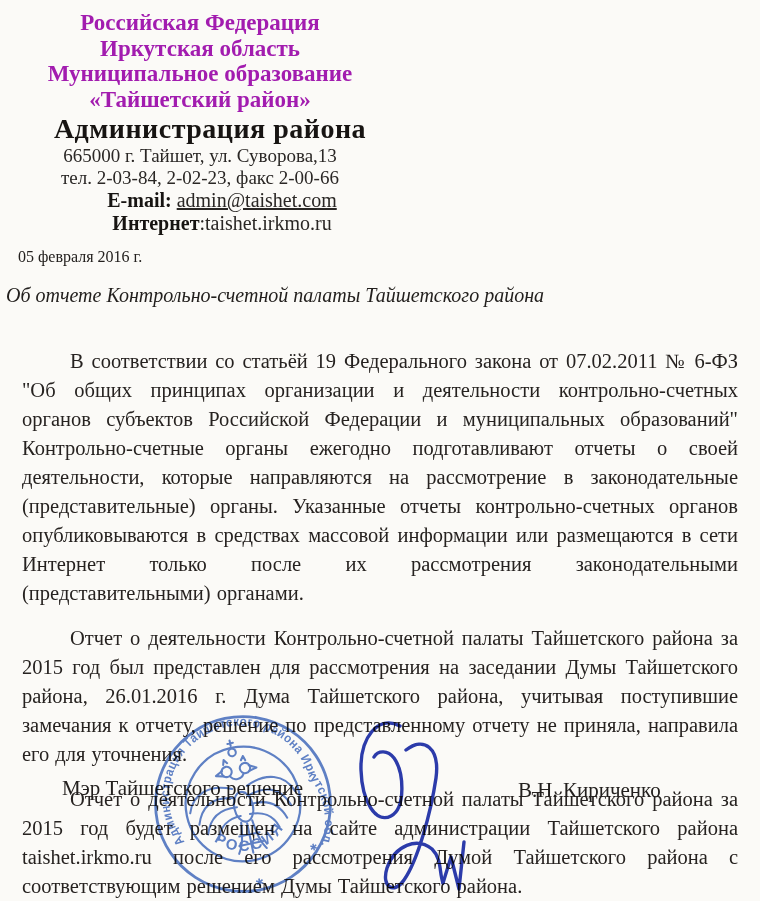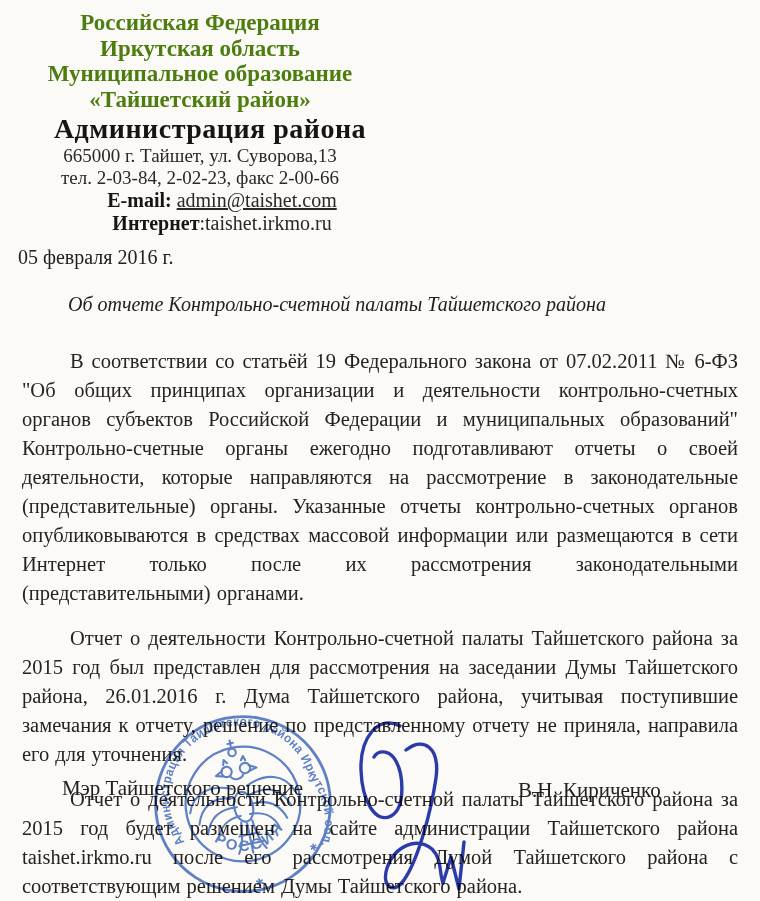--- a/index.html
+++ b/index.html
@@ -5,29 +5,29 @@
   html,body{margin:0;padding:0;}
   body{width:760px;height:901px;overflow:hidden;}
   .page{
     position:relative;width:760px;height:901px;
     background:#fbfaf7;
     font-family:"Liberation Serif", serif;
     color:#23201e;
   }
   
   .letterhead{position:absolute;top:10px;left:0;width:400px;text-align:center;}
-  .lh-line{font-weight:bold;font-size:23px;line-height:25.5px;color:#4d7c0f;}
+  .lh-line{font-weight:bold;font-size:23px;line-height:25.5px;color:#a21caf;}
   .lh-org{font-weight:bold;font-size:28px;line-height:33px;color:#171412;letter-spacing:.5px;padding-left:20px;}
   .lh-small{font-size:19px;line-height:22px;color:#2a2725;}
   .lh-contact{font-size:20px;line-height:23px;color:#2a2725;}
   .lh-contact .lbl{font-weight:bold;color:#171412;margin-left:44px;}
   .lh-contact .und{text-decoration:underline;}
   
-  .date-line{position:absolute;top:245px;left:18px;font-size:20px;line-height:24px;text-align:center;}
-  .subject{position:absolute;top:292px;left:6px;width:600px;font-size:20px;line-height:24px;font-style:italic;text-align:right;}
+  .date-line{position:absolute;top:245px;left:18px;font-size:16px;line-height:24px;text-align:center;}
+  .subject{position:absolute;top:283px;left:6px;width:600px;font-size:20px;line-height:24px;font-style:italic;}
   .body-text{position:absolute;top:331px;left:6px;width:748px;}
   .body-text p{
     margin:16px;font-size:20.5px;line-height:29px;
     text-align:justify;text-indent:48px;color:#262220;
     word-spacing:1px;
   }
   
   .sig-title{position:absolute;top:776px;left:62px;font-size:21px;}
   .sig-name{position:absolute;top:778px;left:518px;font-size:21px;}
   

